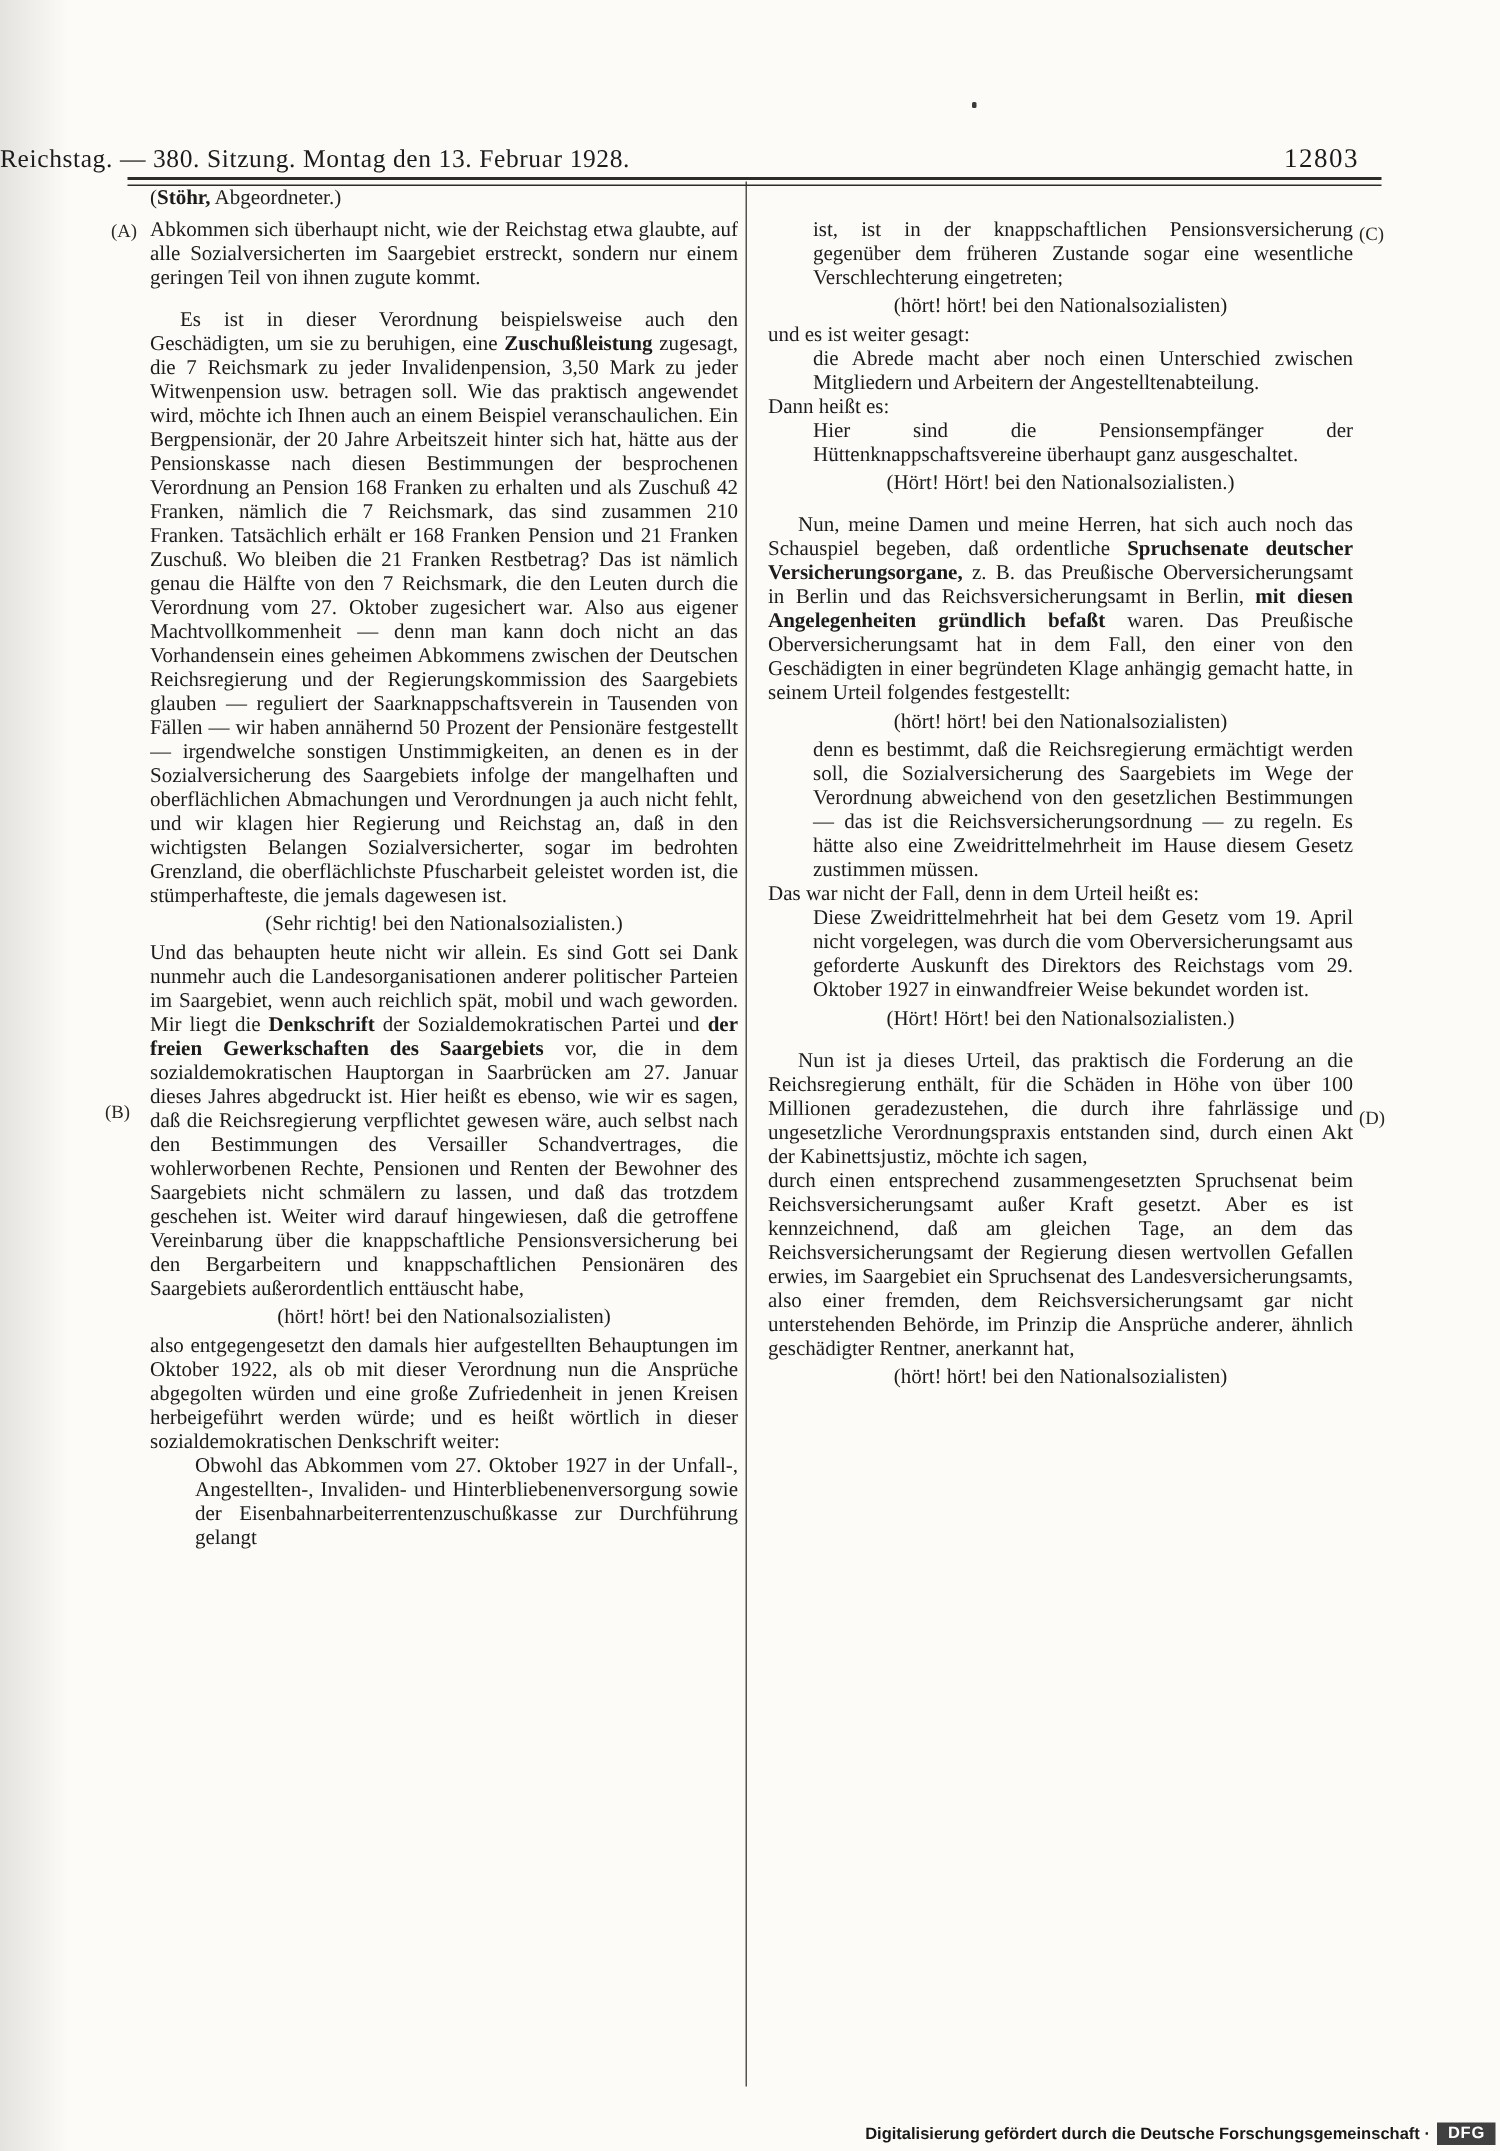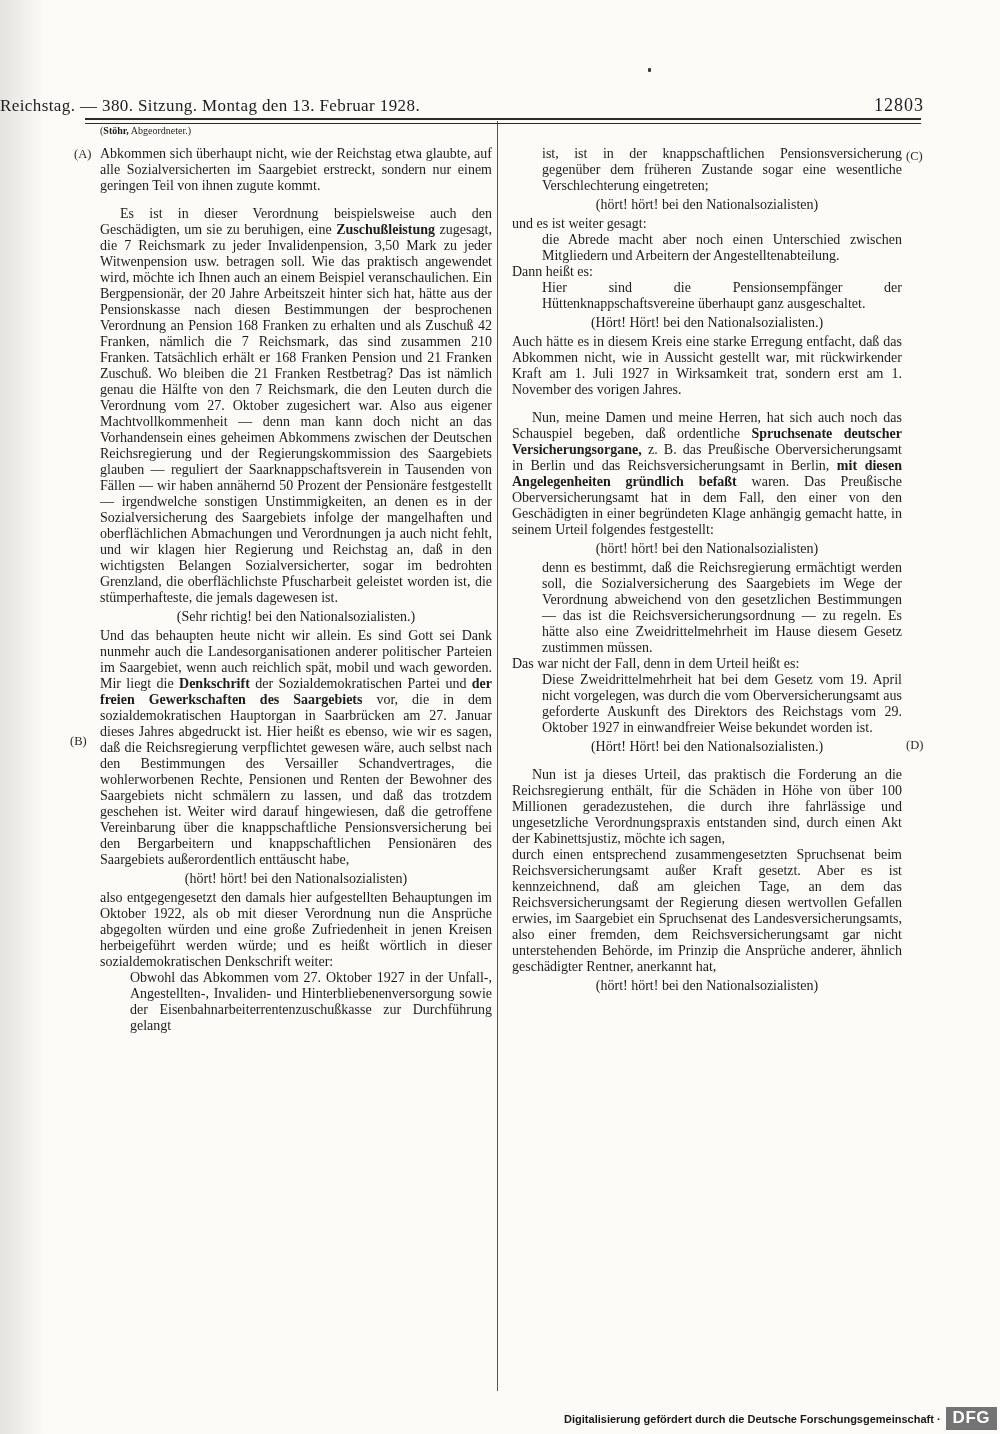--- a/index.html
+++ b/index.html
@@ -6,45 +6,45 @@
   .page{
     position:relative; width:1000px; height:1434px; margin:0 auto;
     background:#fcfbf8; overflow:hidden;
     font-family:"Liberation Serif","DejaVu Serif",serif;
     color:#1c1c1c;
   }
   .edge-shade{position:absolute;left:0;top:0;width:46px;height:100%;
     background:linear-gradient(to right, rgba(120,115,105,0.18), rgba(120,115,105,0));}
   .header-title{position:absolute;top:96px;left:0;width:100%;text-align:left;
     font-size:17px;letter-spacing:.4px;}
-  .header-page-number{position:absolute;top:95px;right:76px;font-size:18px;letter-spacing:1px;}
+  .header-page-number{position:absolute;top:95px;right:94px;font-size:18px;letter-spacing:1px;}
   .header-rule{position:absolute;top:118px;left:85px;width:836px;height:3px;
     border-top:2px solid #2e2c28;border-bottom:1px solid #2e2c28;}
-  .speaker{position:absolute;top:125px;left:100px;font-size:10px;text-align:center;}
+  .speaker{position:absolute;top:125px;left:100px;font-size:14px;text-align:center;}
   .col-divider{position:absolute;left:497px;top:121px;width:1px;height:1270px;background:rgba(45,42,38,.8);}
   .col{position:absolute;top:146px;height:1220px;overflow:hidden;
     font-size:14px;line-height:16px;text-align:justify;}
   .col-left{left:100px;width:392px;}
   .col-right{left:512px;width:390px;}
   .col p{margin:0;}
   .col p.indent{text-indent:20px;margin-top:12px;}
   .col p.noindent{text-indent:0;}
   .col p.center{text-align:center;text-indent:0;margin:3px 0;}
   .col p.quote{margin-left:30px;text-indent:0;}
   .b{font-weight:bold;}
   .margin-letter{position:absolute;font-size:12.5px;color:#2a2825;}
   .ml-a{left:74px;top:147px;}
   .ml-b{left:70px;top:734px;}
   .ml-c{left:906px;top:149px;}
   .ml-d{left:906px;top:738px;}
   .footer{position:absolute;right:3px;bottom:4px;
     font-family:"Liberation Sans","DejaVu Sans",sans-serif;
     font-size:11px;font-weight:bold;color:#181818;display:flex;align-items:center;gap:5px;text-align:center;}
-  .dfg-logo{display:inline-block;background:#737373;color:#ffffff;
-    padding:1px 7px 2px 7px;font-size:17px;font-weight:bold;letter-spacing:.5px;}
+  .dfg-logo{display:inline-block;background:#404040;color:#ffffff;
+    padding:1px 7px 2px 7px;font-size:11px;font-weight:bold;letter-spacing:.5px;}
   .speck{position:absolute;left:648px;top:68px;width:3px;height:4px;background:#3a3a3a;border-radius:1px;}
 </style>
 </head>
 <body>
 
 <div class="page">
   <div class="edge-shade"></div>
   <div class="speck"></div>
 
   <div class="header-title">Reichstag. — 380. Sitzung. Montag den 13. Februar 1928.</div>
@@ -70,21 +70,20 @@
       <p class="quote"><span>Obwohl das Abkommen vom 27. Oktober 1927 in der Unfall-, Angestellten-, Invaliden- und Hinterbliebenenversorgung sowie der Eisenbahnarbeiterrentenzuschußkasse zur Durchführung gelangt</span></p>
     </div>
   <div class="col col-right">
       <p class="quote"><span>ist, ist in der knappschaftlichen Pensionsversicherung gegenüber dem früheren Zustande sogar eine wesentliche Verschlechterung eingetreten;</span></p>
       <p class="center"><span>(hört! hört! bei den Nationalsozialisten)</span></p>
       <p class="noindent"><span>und es ist weiter gesagt:</span></p>
       <p class="quote"><span>die Abrede macht aber noch einen Unterschied zwischen Mitgliedern und Arbeitern der Angestelltenabteilung.</span></p>
       <p class="noindent"><span>Dann heißt es:</span></p>
       <p class="quote"><span>Hier sind die Pensionsempfänger der Hüttenknappschaftsvereine überhaupt ganz ausgeschaltet.</span></p>
       <p class="center"><span>(Hört! Hört! bei den Nationalsozialisten.)</span></p>
-      <p class="noindent"><span>Auch hätte es in diesem Kreis eine starke Erregung entfacht, daß das Abkommen nicht, wie in Aussicht gestellt war, mit rückwirkender Kraft am 1. Juli 1927 in Wirksamkeit trat, sondern erst am 1. November des vorigen Jahres.</span></p>
       <p class="indent"><span>Nun, meine Damen und meine Herren, hat sich auch noch das Schauspiel begeben, daß ordentliche </span><span class="b">Spruchsenate deutscher Versicherungsorgane,</span><span> z. B. das Preußische Oberversicherungsamt in Berlin und das Reichsversicherungsamt in Berlin, </span><span class="b">mit diesen Angelegenheiten gründlich befaßt</span><span> waren. Das Preußische Oberversicherungsamt hat in dem Fall, den einer von den Geschädigten in einer begründeten Klage anhängig gemacht hatte, in seinem Urteil folgendes festgestellt:</span></p>
       <p class="center"><span>(hört! hört! bei den Nationalsozialisten)</span></p>
       <p class="quote"><span>denn es bestimmt, daß die Reichsregierung ermächtigt werden soll, die Sozialversicherung des Saargebiets im Wege der Verordnung abweichend von den gesetzlichen Bestimmungen — das ist die Reichsversicherungsordnung — zu regeln. Es hätte also eine Zweidrittelmehrheit im Hause diesem Gesetz zustimmen müssen.</span></p>
       <p class="noindent"><span>Das war nicht der Fall, denn in dem Urteil heißt es:</span></p>
       <p class="quote"><span>Diese Zweidrittelmehrheit hat bei dem Gesetz vom 19. April nicht vorgelegen, was durch die vom Oberversicherungsamt aus geforderte Auskunft des Direktors des Reichstags vom 29. Oktober 1927 in einwandfreier Weise bekundet worden ist.</span></p>
       <p class="center"><span>(Hört! Hört! bei den Nationalsozialisten.)</span></p>
       <p class="indent"><span>Nun ist ja dieses Urteil, das praktisch die Forderung an die Reichsregierung enthält, für die Schäden in Höhe von über 100 Millionen geradezustehen, die durch ihre fahrlässige und ungesetzliche Verordnungspraxis entstanden sind, durch einen Akt der Kabinettsjustiz, möchte ich sagen,</span></p>
       <p class="noindent"><span>durch einen entsprechend zusammengesetzten Spruchsenat beim Reichsversicherungsamt außer Kraft gesetzt. Aber es ist kennzeichnend, daß am gleichen Tage, an dem das Reichsversicherungsamt der Regierung diesen wertvollen Gefallen erwies, im Saargebiet ein Spruchsenat des Landesversicherungsamts, also einer fremden, dem Reichsversicherungsamt gar nicht unterstehenden Behörde, im Prinzip die Ansprüche anderer, ähnlich geschädigter Rentner, anerkannt hat,</span></p>
       <p class="center"><span>(hört! hört! bei den Nationalsozialisten)</span></p>
     </div>

